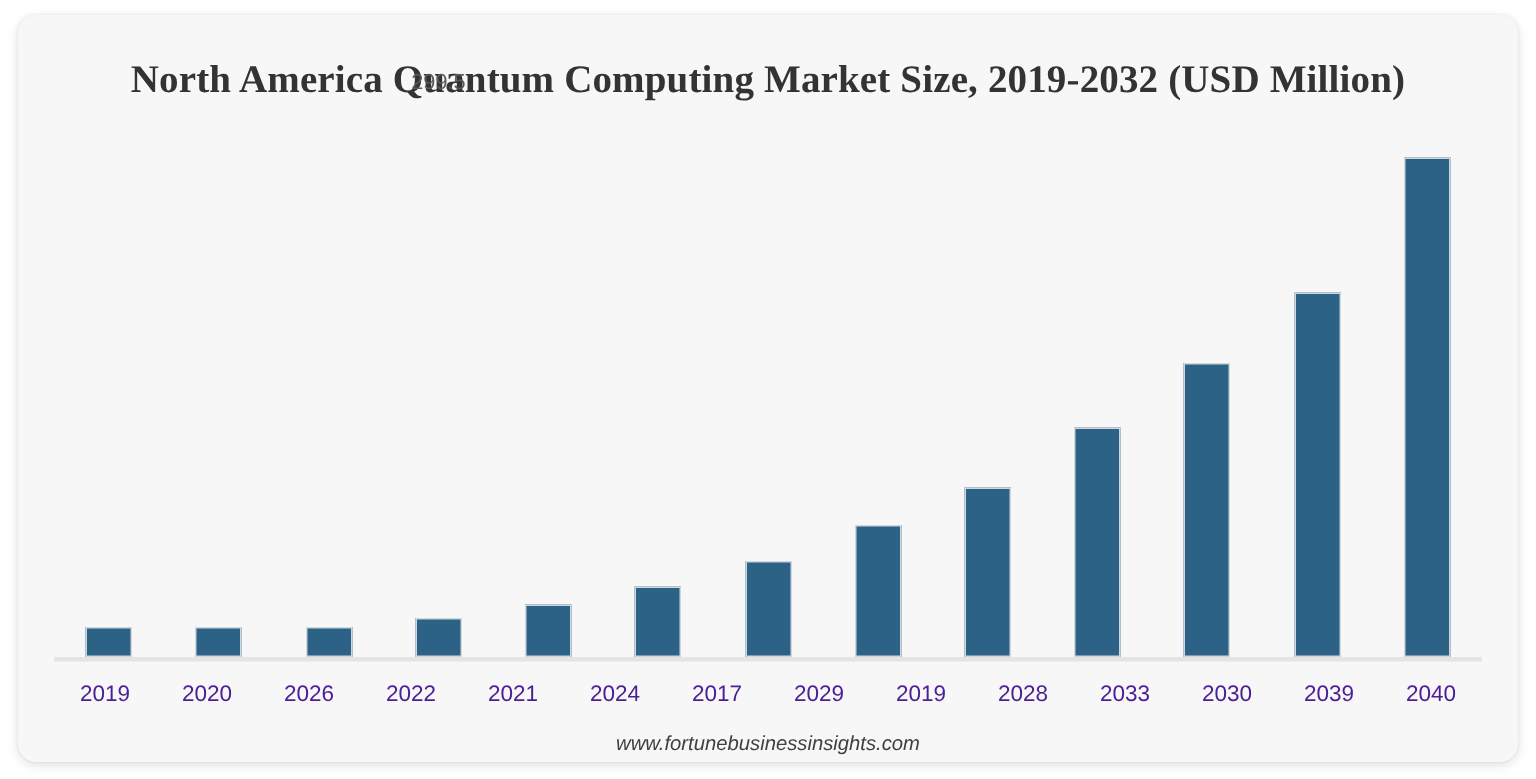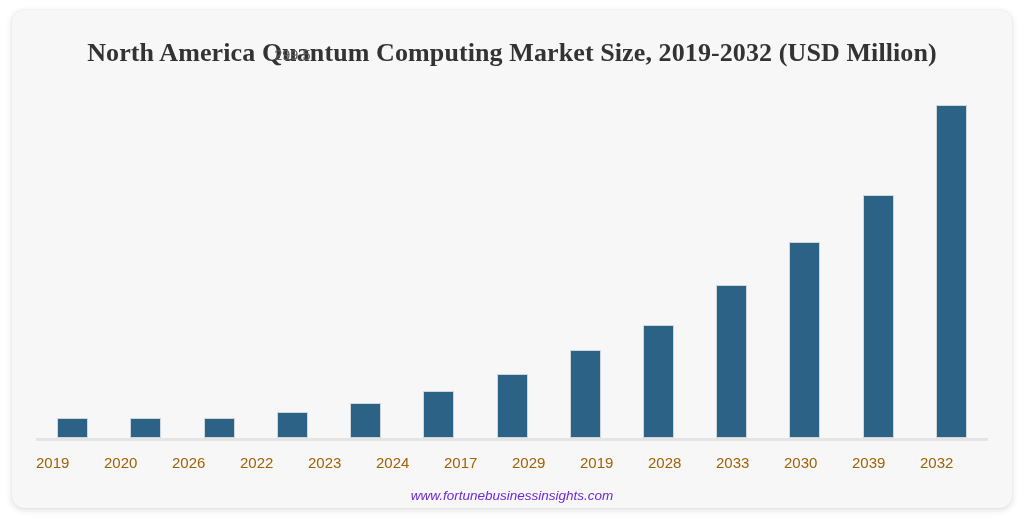--- a/index.html
+++ b/index.html
@@ -97,34 +97,34 @@
   .x-labels {
     position: absolute;
     left: 24px;
     top: 440px;
     width: 952px;
     display: flex;
     justify-content: space-around;
   }
   .x-label {
     flex: 1 1 0;
-    text-align: left;
+    text-align: center;
     font-size: 15px;
-    color: #a16207;
+    color: #4c1d95;
     line-height: 26px;
   }
   .source {
     position: absolute;
     left: 0;
     top: 478px;
     width: 100%;
     text-align: center;
     font-style: italic;
     font-size: 13.5px;
-    color: #6d28d9;
+    color: #404040;
   }
 </style>
 </head>
 <body>
 
 <div class="page">
   <div class="card">
 
     <div class="chart-title">North America Quantum Computing Market Size, 2019-2032 (USD Million)</div>
 
@@ -175,28 +175,28 @@
       </div>
     </div>
 
     <div class="axis-line"></div>
 
     <div class="x-labels">
       <div class="x-label">2019</div>
       <div class="x-label">2020</div>
       <div class="x-label">2026</div>
       <div class="x-label">2022</div>
-      <div class="x-label">2023</div>
+      <div class="x-label">2021</div>
       <div class="x-label">2024</div>
       <div class="x-label">2017</div>
       <div class="x-label">2029</div>
       <div class="x-label">2019</div>
       <div class="x-label">2028</div>
       <div class="x-label">2033</div>
       <div class="x-label">2030</div>
       <div class="x-label">2039</div>
-      <div class="x-label">2032</div>
+      <div class="x-label">2040</div>
     </div>
 
     <div class="source">www.fortunebusinessinsights.com</div>
 
   </div>
 </div>
 
 </body></html>

